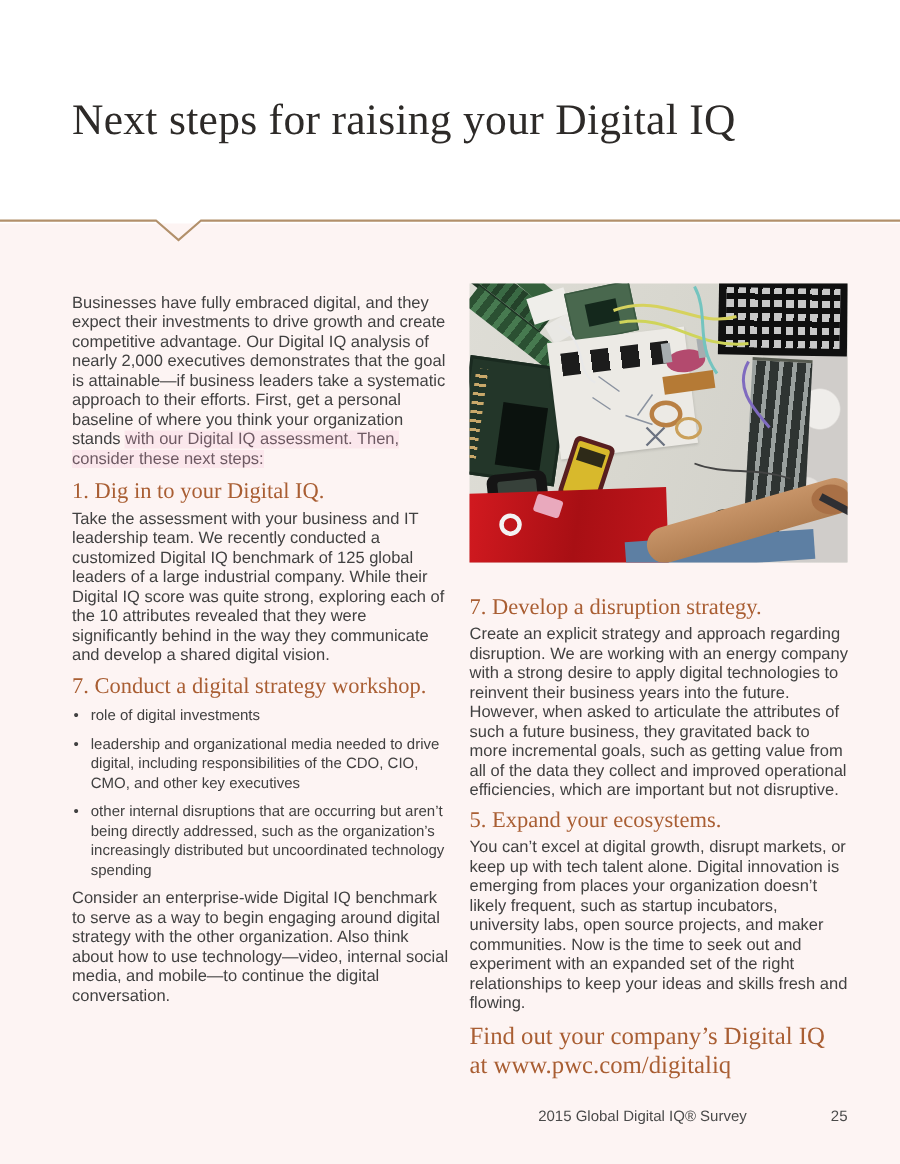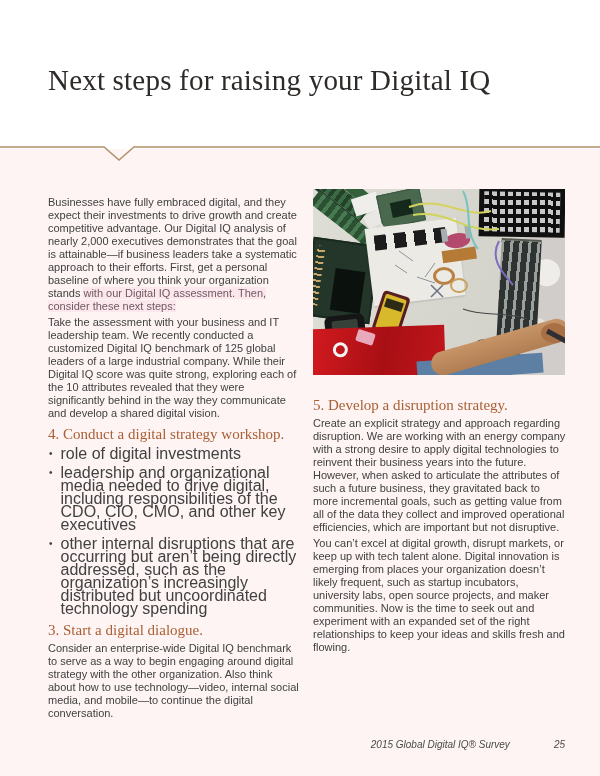--- a/index.html
+++ b/index.html
@@ -25,28 +25,28 @@
   h2 { font-family:"Liberation Serif", serif; font-weight:400;
        font-size:15px; line-height:18px; color:#a95e33; margin:6px 0 0; }
   .col.right h2.s4 { margin-top:21px; }
   .col.right h2.s5 { margin-top:4px; }
   .col.left h2.s2 { margin-top:5px; }
   .col.left h2.s3 { margin-top:4px; }
 
   ul.bullets { list-style:none; margin:4px 0 0; }
   ul.bullets li { display:flex; gap:8px; margin-bottom:6px; }
   ul.bullets .dot { font-size:10px; line-height:13px; color:#414141; margin-left:1px; }
-  ul.bullets .btxt { font-size:16px; line-height:13px; color:#414141; }
+  ul.bullets .btxt { font-size:10px; line-height:13px; color:#414141; }
 
   .cta { margin-top:5px; font-family:"Liberation Serif", serif; color:#a95e33;
          font-size:16.5px; line-height:19px; }
   .cta-url { cursor:pointer; }
 
   .footer { position:absolute; top:739px; right:35px; display:flex; align-items:flex-start;
-            gap:44px; font-size:10px; color:#4a4a4a; z-index:3;font-style:italic; }
+            gap:56px; font-size:10px; color:#4a4a4a; z-index:3; }
 
   
   .photo { position:relative; width:252px; height:186px; overflow:hidden;
            background:linear-gradient(105deg,#deddd6 0%,#d8d7cf 45%,#cfcec8 100%); }
   .photo > div { position:absolute; }
   .ph-rightblur { left:206px; top:0; width:46px; height:186px;
       background:radial-gradient(circle at 60% 45%, #efedea 0 13px, rgba(239,237,234,0) 14px),
                  radial-gradient(circle at 40% 75%, #e4e1de 0 10px, rgba(228,225,222,0) 11px), #d0cdca; }
   .ph-kb { left:166px; top:-2px; width:86px; height:50px; background:#101010; transform:rotate(1deg); }
   .ph-kb .keys { position:absolute; inset:5px;
@@ -114,40 +114,40 @@
 
   <h1 class="title">Next steps for raising your Digital IQ</h1>
 
   <svg class="divider" width="600" height="24" viewBox="0 0 600 24">
     <polyline points="0,8 104,8 119,21 134,8 600,8" fill="none" stroke="#b2906b" stroke-width="1.5"></polyline>
   </svg>
 
   <div class="col left">
     <p class="body intro"><span>Businesses have fully embraced digital, and they expect their investments to drive growth and create competitive advantage. Our Digital IQ analysis of nearly 2,000 executives demonstrates that the goal is attainable—if business leaders take a systematic approach to their efforts. First, get a personal baseline of where you think your organization stands </span><span class="wash">with our Digital IQ assessment. Then, consider these next steps:</span></p>
 
+    <h2 class="s1">1. Dig in to your Digital IQ.</h2>
     <p class="body">Take the assessment with your business and IT leadership team. We recently conducted a customized Digital IQ benchmark of 125 global leaders of a large industrial company. While their Digital IQ score was quite strong, exploring each of the 10 attributes revealed that they were significantly behind in the way they communicate and develop a shared digital vision.</p>
 
-    <h2 class="s2">4. Conduct a digital strategy workshop.</h2>
+    <h2 class="s2">7. Conduct a digital strategy workshop.</h2>
 
     <ul class="bullets">
       <li>
         <span class="dot">•</span>
         <span class="btxt">role of digital investments</span>
       </li>
       <li>
         <span class="dot">•</span>
         <span class="btxt">leadership and organizational media needed to drive digital, including responsibilities of the CDO, CIO, CMO, and other key executives</span>
       </li>
       <li>
         <span class="dot">•</span>
         <span class="btxt">other internal disruptions that are occurring but aren’t being directly addressed, such as the organization’s increasingly distributed but uncoordinated technology spending</span>
       </li>
     </ul>
 
-    <h2 class="s3">3. Start a digital dialogue.</h2>
     <p class="body">Consider an enterprise-wide Digital IQ benchmark to serve as a way to begin engaging around digital strategy with the other organization. Also think about how to use technology—video, internal social media, and mobile—to continue the digital conversation.</p>
   </div>
 
   <div class="col right">
 
     <div class="photo" title="Overhead photo of an electronics workbench with circuit boards, keyboard, multimeter, red bag and a person's arm holding a tool">
       <div class="ph-rightblur"></div>
       <div class="ph-grille"></div>
       <div class="ph-kb">
           <div class="keys"></div>
@@ -197,25 +197,30 @@
         <path d="M100,26 C135,20 150,44 186,40" fill="none" stroke="#cfd45a" stroke-width="2"></path>
         <path d="M150,2 C160,20 150,40 165,60" fill="none" stroke="#74c4bf" stroke-width="2"></path>
         <path d="M186,52 C176,70 190,84 200,96" fill="none" stroke="#7f6bbf" stroke-width="2"></path>
         <path d="M60,28 C80,40 70,60 84,66" fill="none" stroke="#e8e8e8" stroke-width="1.5"></path>
         <path d="M86,62 l14,10 M82,76 l12,8 M112,88 l10,-14 M104,88 l18,6" fill="none" stroke="#8b93a0" stroke-width="1"></path>
         <path d="M118,96 l12,12 M130,96 l-12,12" fill="none" stroke="#6b7280" stroke-width="1.5"></path>
         <path d="M150,120 C170,128 190,122 214,130" fill="none" stroke="#444444" stroke-width="1.2"></path>
       </svg>
     </div>
 
-    <h2 class="s4">5. Develop a disruption strategy.</h2>
+    <h2 class="s4">7. Develop a disruption strategy.</h2>
     <p class="body">Create an explicit strategy and approach regarding disruption. We are working with an energy company with a strong desire to apply digital technologies to reinvent their business years into the future. However, when asked to articulate the attributes of such a future business, they gravitated back to more incremental goals, such as getting value from all of the data they collect and improved operational efficiencies, which are important but not disruptive.</p>
 
+    <h2 class="s5">5. Expand your ecosystems.</h2>
     <p class="body">You can’t excel at digital growth, disrupt markets, or keep up with tech talent alone. Digital innovation is emerging from places your organization doesn’t likely frequent, such as startup incubators, university labs, open source projects, and maker communities. Now is the time to seek out and experiment with an expanded set of the right relationships to keep your ideas and skills fresh and flowing.</p>
 
+    <div class="cta">
+      <div>Find out your company’s Digital IQ</div>
+      <div class="cta-url">at www.pwc.com/digitaliq</div>
+    </div>
   </div>
 
   <div class="footer">
     <span>2015 Global Digital IQ® Survey</span>
     <span>25</span>
   </div>
 
 </div>
 
 </body></html>

